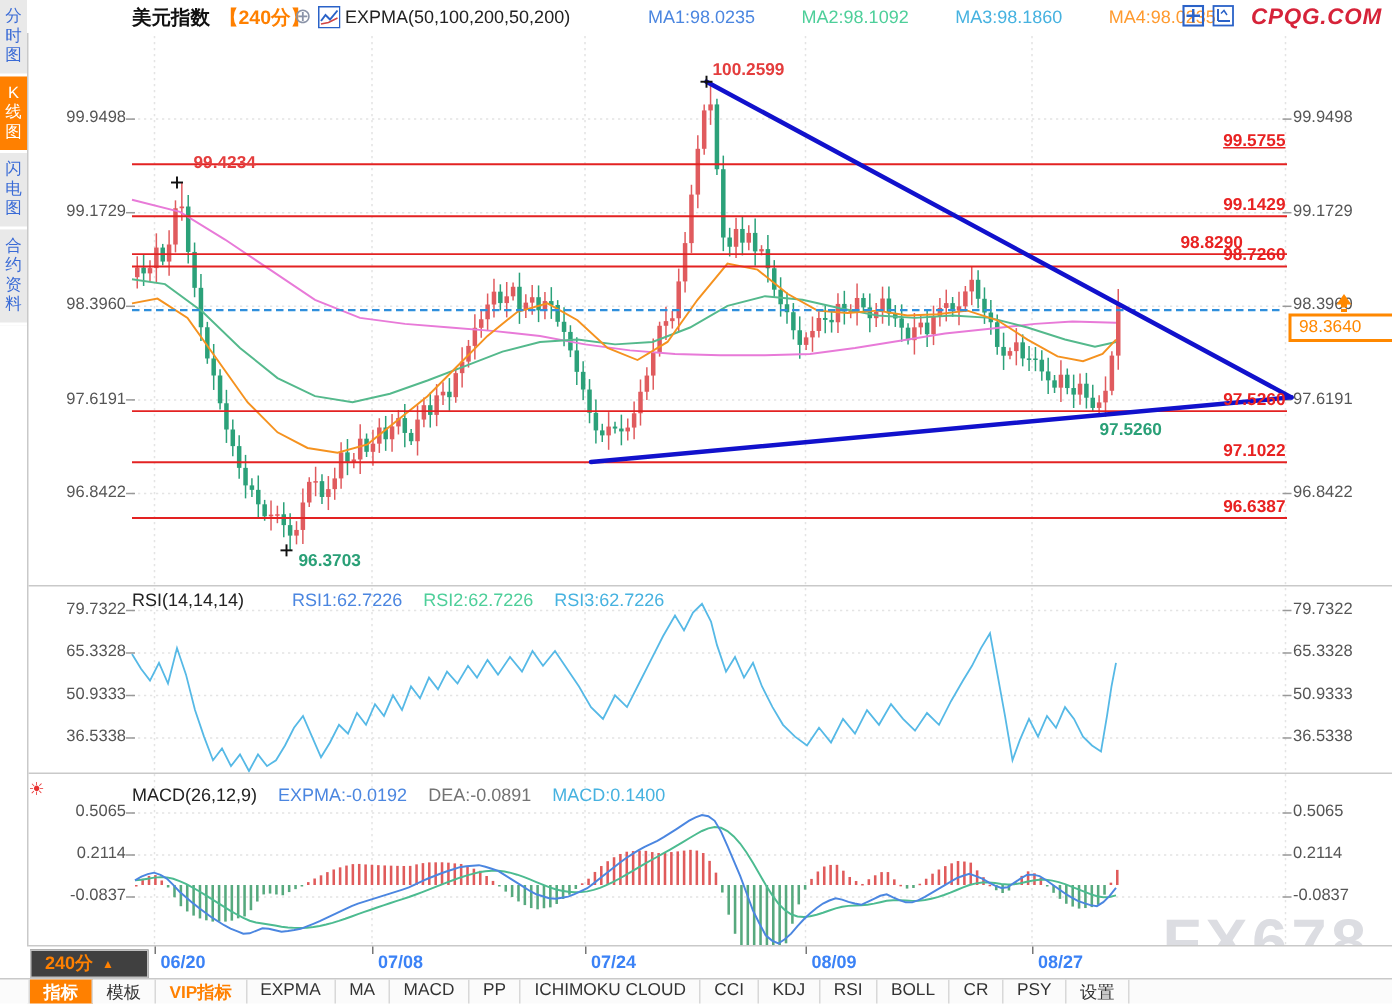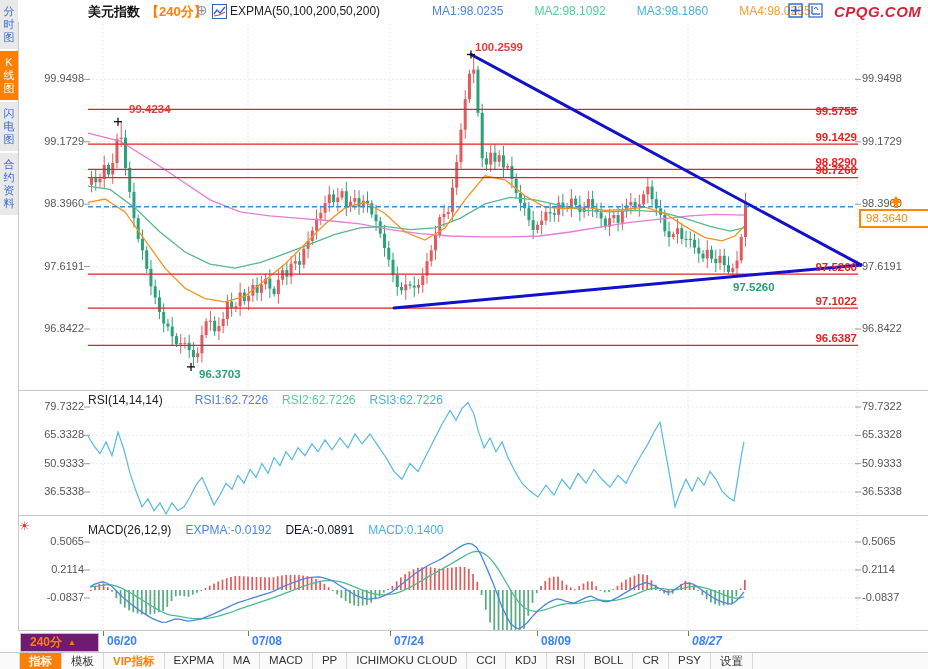--- a/index.html
+++ b/index.html
@@ -28,21 +28,21 @@
         color:#d62339;letter-spacing:.5px;}
   .panel-hdr{position:absolute;left:88px;z-index:6;font-size:12px;color:#222;display:flex;gap:14px;white-space:nowrap;}
   .sep{position:absolute;left:18px;width:910px;height:1px;background:#c9c9c9;z-index:2;}
   #price-box{position:absolute;left:859px;top:209px;width:62px;height:15px;border:2px solid #ff8800;
              color:#ff8800;font-size:11.5px;line-height:15px;padding-left:5px;background:#fff;z-index:5;}
   #watermark{position:absolute;left:775px;top:604px;font-size:42px;font-weight:bold;color:#dcdde2;
              letter-spacing:3px;z-index:2;}
   #time-axis{position:absolute;left:18px;top:630px;width:910px;height:22px;border-top:1px solid #c9c9c9;z-index:6;background:#fff;}
   #period-btn{position:absolute;left:2px;top:2px;width:68px;height:17px;border:1px solid #c0c0c0;
               color:#ff8000;font-weight:bold;font-size:12px;display:flex;align-items:center;
-              gap:6px;padding-left:9px;cursor:pointer;background:#701a75;}
+              gap:6px;padding-left:9px;cursor:pointer;background:#404040;}
   #period-btn .tri{font-size:8px;}
   .date-lbl{position:absolute;top:3px;font-size:12px;font-weight:bold;color:#3b82f6;}
   .date-tick{position:absolute;top:0;width:1px;height:5px;background:#777;}
   #toolbar{position:absolute;left:0px;top:652px;width:928px;height:17px;border-top:1px solid #c9c9c9;
            background:#fbfbfb;display:flex;z-index:6;font-size:11.5px;}
   .tb-spacer{width:19px;border-right:1px solid #d8d8d8;}
   .tb-item{padding:1px 9px 0 9px;border-right:1px solid #d8d8d8;color:#333;cursor:pointer;white-space:nowrap;}
   .tb-item.active{background:#ff8000;color:#fff;font-weight:bold;}
   .tb-item.vip{color:#ff8000;font-weight:bold;}
   #macd-sun{position:absolute;left:19px;top:519px;font-size:12px;color:#e83030;z-index:6;}
@@ -651,48 +651,49 @@
         <span style="color: rgb(78, 207, 154);">RSI2:62.7226</span>
         <span style="color: rgb(70, 178, 224);">RSI3:62.7226</span>
       </span>
   </div>
 
   <div id="macd-sun">☀</div>
   <div class="panel-hdr" style="top:523px">
     <span style="color:#222">MACD(26,12,9)</span>
     <span id="macd-legend" style="display:flex;gap:14px">
         <span style="color: rgb(75, 134, 224);">EXPMA:-0.0192</span>
-        <span style="color: #0f172a;">DEA:-0.0891</span>
+        <span style="color: #737373;">DEA:-0.0891</span>
         <span style="color: rgb(70, 178, 224);">MACD:0.1400</span>
       </span>
   </div>
 
   <div id="price-box">98.3640</div>
   <svg id="up-arrow" width="14" height="18">
     <path d="M7 1 L12 8 L9 8 L9 10 L5 10 L5 8 L2 8 Z" fill="#ff8800"></path>
     <rect x="5" y="11" width="4" height="2" fill="#ff8800"></rect>
   </svg>
 
+  <div id="watermark">FX678</div>
 
   <div id="time-axis">
     <div id="period-btn">
       <span>240分</span>
       <span class="tri">▲</span>
     </div>
     <div id="date-labels">
         <div class="date-tick" style="left: 85px;"></div>
         <div class="date-lbl" style="left: 89px;">06/20</div>
         <div class="date-tick" style="left: 230px;"></div>
         <div class="date-lbl" style="left: 234px;">07/08</div>
         <div class="date-tick" style="left: 372px;"></div>
         <div class="date-lbl" style="left: 376px;">07/24</div>
         <div class="date-tick" style="left: 519px;"></div>
         <div class="date-lbl" style="left: 523px;">08/09</div>
         <div class="date-tick" style="left: 670px;"></div>
-        <div class="date-lbl" style="left: 674px; font-style: italic;">08/27</div>
+        <div class="date-lbl" style="left: 674px;">08/27</div>
       </div>
   </div>
 
   <div id="toolbar">
     <div class="tb-spacer"></div>
   <div class="tb-item active">指标</div>
       <div class="tb-item">模板</div>
       <div class="tb-item vip">VIP指标</div>
       <div class="tb-item">EXPMA</div>
       <div class="tb-item">MA</div>
@@ -713,23 +714,23 @@
       <div class="lbl" style="left: 18px; width: 66px; top: 72.4px; text-align: right;">99.9498</div>
       <div class="lbl" style="left: 18px; width: 66px; top: 134.8px; text-align: right;">99.1729</div>
       <div class="lbl" style="left: 18px; width: 66px; top: 197.2px; text-align: right;">98.3960</div>
       <div class="lbl" style="left: 18px; width: 66px; top: 259.6px; text-align: right;">97.6191</div>
       <div class="lbl" style="left: 18px; width: 66px; top: 322px; text-align: right;">96.8422</div>
       <div class="lbl" style="left: 862px; top: 72.4px;">99.9498</div>
       <div class="lbl" style="left: 862px; top: 134.8px;">99.1729</div>
       <div class="lbl" style="left: 862px; top: 197.2px;">98.3960</div>
       <div class="lbl" style="left: 862px; top: 259.6px;">97.6191</div>
       <div class="lbl" style="left: 862px; top: 322px;">96.8422</div>
-      <div class="lbl red-lbl" style="left: 787px; width: 70px; top: 105px; text-align: right;">99.5755</div>
+      <div class="lbl red-lbl" style="left: 787px; width: 70px; top: 88px; text-align: right; text-decoration: underline;">99.5755</div>
       <div class="lbl red-lbl" style="left: 787px; width: 70px; top: 130.705px; text-align: right;">99.1429</div>
-      <div class="lbl red-lbl" style="left: 787px; width: 70px; top: 155.918px; text-align: right;">98.8290</div>
+      <div class="lbl red-lbl" style="left: 787px; width: 70px; top: 155.918px; ">98.8290</div>
       <div class="lbl red-lbl" style="left: 787px; width: 70px; top: 164.191px; text-align: right;">98.7260</div>
       <div class="lbl red-lbl" style="left: 787px; width: 70px; top: 260.576px; text-align: right;">97.5260</div>
       <div class="lbl red-lbl" style="left: 787px; width: 70px; top: 294.616px; text-align: right;">97.1022</div>
       <div class="lbl red-lbl" style="left: 787px; width: 70px; top: 331.845px; text-align: right;">96.6387</div>
       <div class="lbl" style="left: 18px; width: 66px; top: 400px; text-align: right;">79.7322</div>
       <div class="lbl" style="left: 862px; top: 400px;">79.7322</div>
       <div class="lbl" style="left: 18px; width: 66px; top: 428.33px; text-align: right;">65.3328</div>
       <div class="lbl" style="left: 862px; top: 428.33px;">65.3328</div>
       <div class="lbl" style="left: 18px; width: 66px; top: 456.66px; text-align: right;">50.9333</div>
       <div class="lbl" style="left: 862px; top: 456.66px;">50.9333</div>

